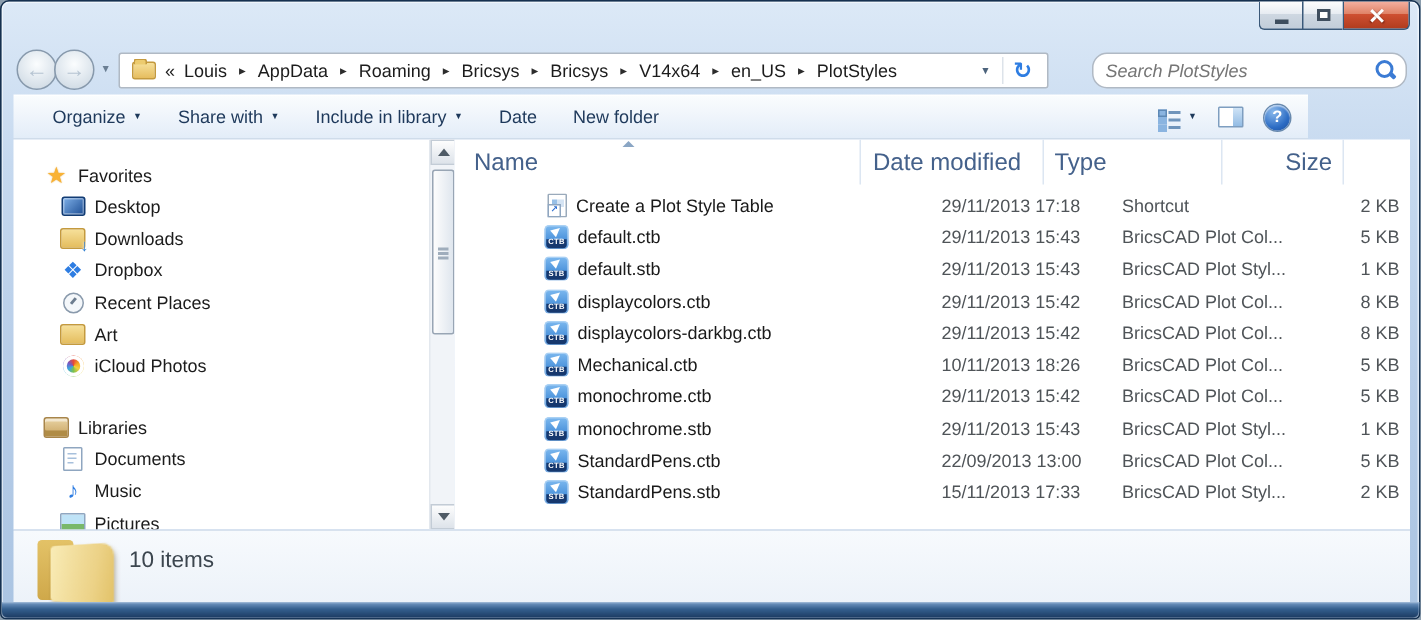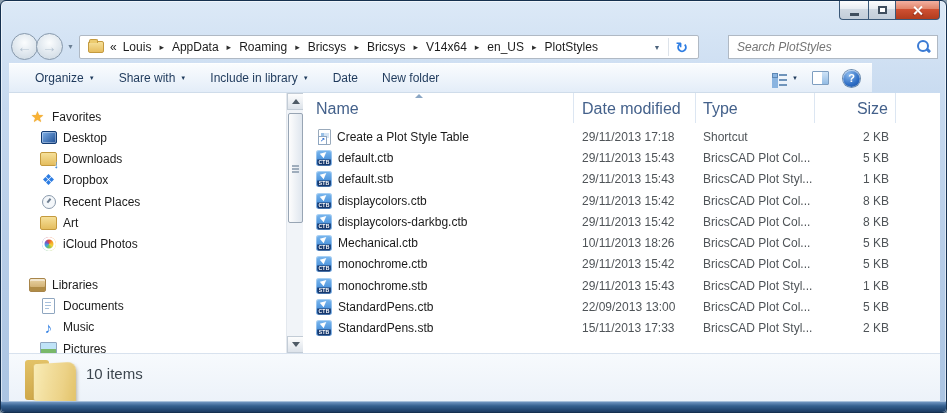--- a/index.html
+++ b/index.html
@@ -36,21 +36,21 @@
   .mini-folder::before{content:"";position:absolute;top:-3px;left:0;width:7px;height:3px;border-radius:2px 2px 0 0;
     background:#eccb6f;border:1px solid #c49a3e;border-bottom:none;}
   .crumbs{display:flex;align-items:center;white-space:nowrap;overflow:hidden;flex:1;}
   .crumb{font-size:12px;color:#1c1c1c;padding:2px 2px;cursor:pointer;}
   .crumb-sep{font-size:9px;color:#2c2c2c;margin:0 6px;}
   .crumb-overflow{font-size:12px;color:#1c1c1c;margin:0 4px 0 2px;cursor:pointer;}
   .addr-caret{font-size:7px;color:#4c637c;margin:0 8px;cursor:pointer;}
   .addr-div{width:1px;height:18px;background:#dde3ea;}
   .refresh{font-size:15px;color:#2e7de2;font-weight:bold;margin:0 6px;cursor:pointer;line-height:1;}
   .search-box{position:absolute;left:719px;top:4px;width:210px;height:24px;background:#fff;border:1px solid #b0b9c4;
-    border-radius:0;display:flex;align-items:center;padding:0 6px;}
+    border-radius:10px;display:flex;align-items:center;padding:0 6px;}
   .search-box input{flex:1;border:none;outline:none;font-style:italic;font-size:12px;color:#777;
     font-family:"Liberation Sans",sans-serif;background:transparent;min-width:0;}
   .mag{position:relative;width:14px;height:14px;flex:0 0 auto;cursor:pointer;}
   .mag::before{content:"";position:absolute;left:0;top:0;width:8px;height:8px;border:2px solid #3b7bd4;border-radius:50%;}
   .mag::after{content:"";position:absolute;left:9px;top:9px;width:5px;height:2.5px;background:#3b7bd4;transform:rotate(45deg);border-radius:1px;}
   
   .toolbar{position:absolute;top:62px;left:8px;width:863px;height:30px;
     background:linear-gradient(180deg,#fbfdfe,#eef4fb 55%,#e3edf8);border-bottom:1px solid #cfdcEA;
     display:flex;align-items:center;padding-left:17px;box-shadow:0 1px 0 rgba(255,255,255,.7) inset;}
   .tb-btn{font-size:12px;color:#1e395b;padding:5px 9px;border-radius:3px;cursor:pointer;display:flex;align-items:center;gap:5px;margin-right:6px;}
@@ -107,21 +107,21 @@
   .pane-main{position:absolute;left:302px;top:92px;width:637px;height:260px;background:#fff;overflow:hidden;}
   .hdr{display:flex;height:30px;position:relative;}
   .hcell{font-size:16px;color:#44618b;display:flex;align-items:center;border-right:1px solid #dce6f2;cursor:pointer;padding-top:2px;}
   .h-name{width:271px;padding-left:13px;} .h-date{width:122px;padding-left:8px;}
   .h-type{width:119px;padding-left:7px;text-align:center;} .h-size{width:81px;justify-content:flex-end;padding-right:7px;}
   .h-pad{flex:1;border-right:none;}
   .sort-arrow{position:absolute;left:112px;top:1px;width:0;height:0;
     border-left:4px solid transparent;border-right:4px solid transparent;border-bottom:4px solid #8aa6c4;}
   .rows{position:absolute;top:33px;left:0;right:0;}
   .frow{display:flex;align-items:center;height:21.3px;cursor:pointer;}
-  .c-name{width:271px;padding-left:13px;display:flex;align-items:center;gap:6px;font-size:12px;color:#1a1a1a;overflow:hidden;white-space:nowrap;}
+  .c-name{width:271px;padding-left:13px;display:flex;align-items:center;gap:6px;font-size:12px;color:#1a1a1a;overflow:hidden;white-space:nowrap;margin-left:47px;}
   .c-date{width:122px;padding-left:8px;font-size:12px;color:#4f5458;}
   .c-type{width:119px;padding-left:7px;font-size:12px;color:#4f5458;overflow:hidden;white-space:nowrap;}
   .c-size{width:81px;text-align:right;padding-right:7px;font-size:12px;color:#4f5458;}
   
   .fi{position:relative;width:16px;height:16px;flex:0 0 auto;}
   .fi-plot{border-radius:3px;background:linear-gradient(180deg,#7db9ef,#2e7cd0);box-shadow:inset 0 0 0 1px rgba(255,255,255,.35);}
   .fi-plot .arr{position:absolute;top:1px;left:5px;width:0;height:0;border-left:6px solid #fff;
     border-top:3.5px solid transparent;border-bottom:3.5px solid transparent;transform:rotate(-40deg);}
   .fi-plot .band{position:absolute;left:0;right:0;bottom:0;height:7px;background:#16386e;border-radius:0 0 3px 3px;
     color:#fff;font-size:6px;font-weight:bold;text-align:center;line-height:7px;letter-spacing:.2px;transform:scale(.85);}

